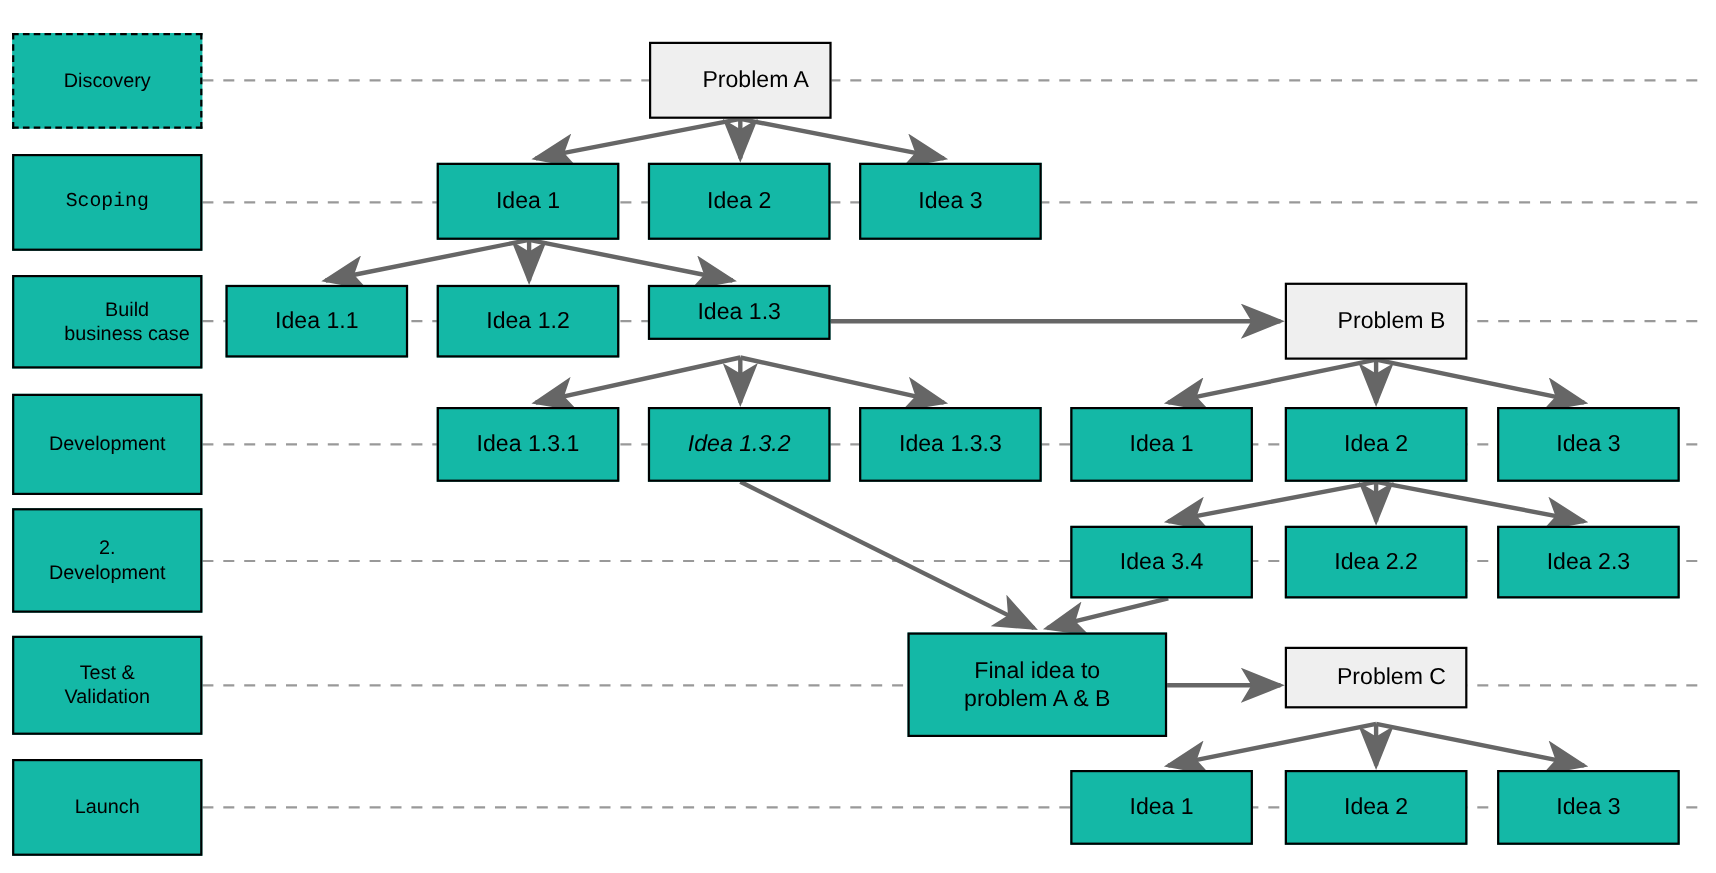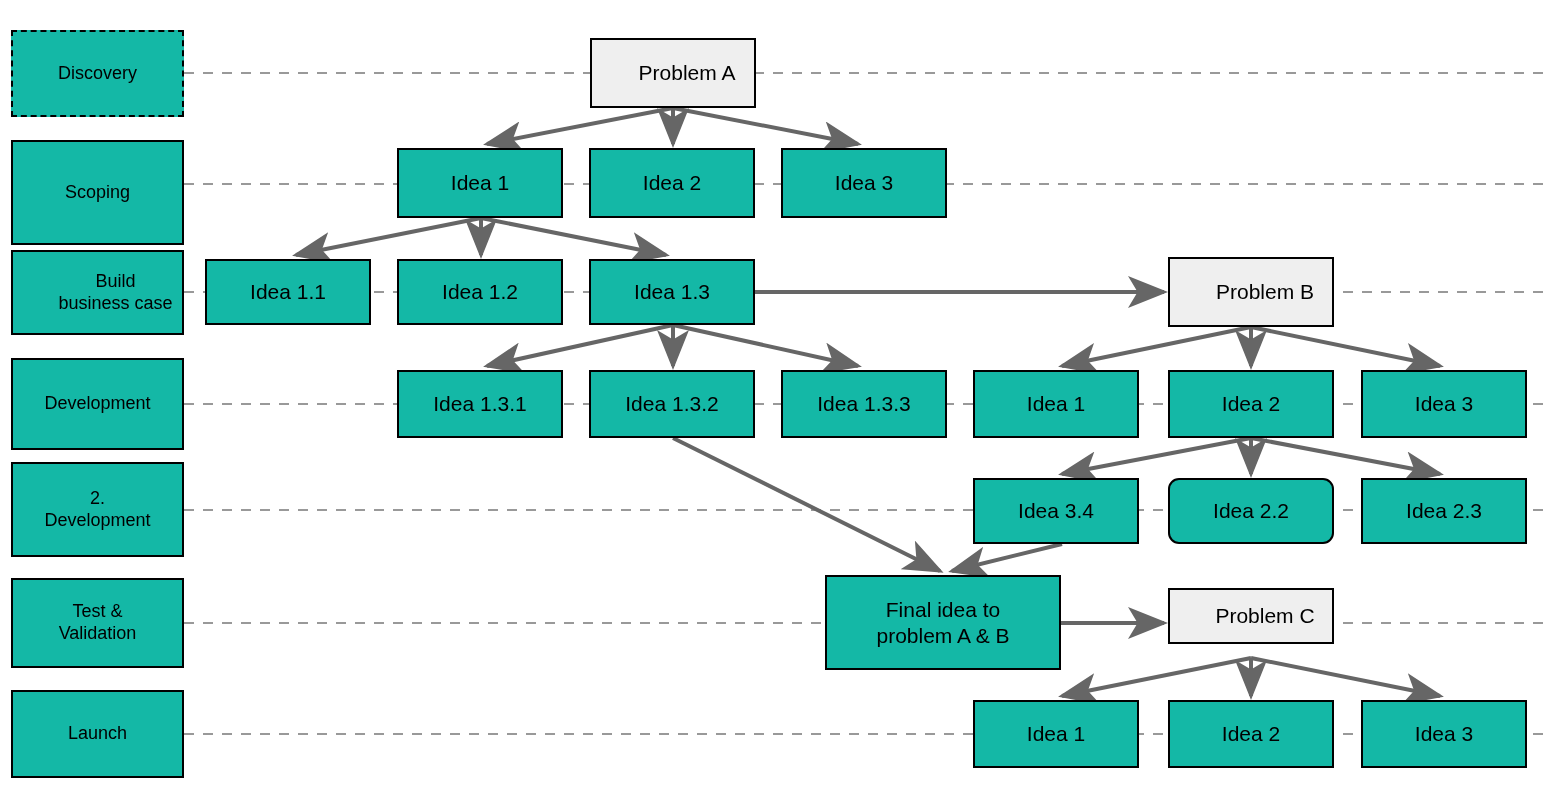--- a/index.html
+++ b/index.html
@@ -66,21 +66,21 @@
       <line x1="1061" y1="623" x2="1164" y2="623" stroke="#666666" stroke-width="4" marker-end="url(#arrowhead)"></line>
       <line x1="1251" y1="658" x2="1062" y2="696" stroke="#666666" stroke-width="4" marker-end="url(#arrowhead)"></line>
       <line x1="1251" y1="658" x2="1251" y2="696" stroke="#666666" stroke-width="4" marker-end="url(#arrowhead)"></line>
       <line x1="1251" y1="658" x2="1440" y2="696" stroke="#666666" stroke-width="4" marker-end="url(#arrowhead)"></line>
     </svg>
 
   <div id="stage-layer">
       <div class="node stage dashed" style="left: 11px; top: 30px; width: 173px; height: 87px;">
         <span class="lbl">Discovery</span>
       </div>
-      <div class="node stage" style="left: 11px; top: 140px; width: 173px; height: 105px;">
+      <div class="node stage" style="left: 11px; top: 140px; width: 173px; height: 88px; font-family: Liberation Mono, monospace;">
         <span class="lbl">Scoping</span>
       </div>
       <div class="node stage" style="left: 11px; top: 250px; width: 173px; height: 85px; padding-left: 36px;">
         <span class="lbl">Build
 business case</span>
       </div>
       <div class="node stage" style="left: 11px; top: 358px; width: 173px; height: 92px;">
         <span class="lbl">Development</span>
       </div>
       <div class="node stage" style="left: 11px; top: 462px; width: 173px; height: 95px;">
@@ -107,48 +107,48 @@
       </div>
       <div class="node" style="left: 781px; top: 148px; width: 166px; height: 70px;">
         <span class="lbl">Idea 3</span>
       </div>
       <div class="node" style="left: 205px; top: 259px; width: 166px; height: 66px;">
         <span class="lbl">Idea 1.1</span>
       </div>
       <div class="node" style="left: 397px; top: 259px; width: 166px; height: 66px;">
         <span class="lbl">Idea 1.2</span>
       </div>
-      <div class="node" style="left: 589px; top: 259px; width: 166px; height: 66px;">
+      <div class="node" style="left: 589px; top: 259px; width: 166px; height: 50px;">
         <span class="lbl">Idea 1.3</span>
       </div>
       <div class="node problem" style="left: 1168px; top: 257px; width: 166px; height: 70px;">
         <span class="lbl">Problem B</span>
       </div>
       <div class="node" style="left: 397px; top: 370px; width: 166px; height: 68px;">
         <span class="lbl">Idea 1.3.1</span>
       </div>
-      <div class="node" style="left: 589px; top: 370px; width: 166px; height: 68px;">
+      <div class="node" style="left: 589px; top: 370px; width: 166px; height: 68px; font-style: italic;">
         <span class="lbl">Idea 1.3.2</span>
       </div>
       <div class="node" style="left: 781px; top: 370px; width: 166px; height: 68px;">
         <span class="lbl">Idea 1.3.3</span>
       </div>
       <div class="node" style="left: 973px; top: 370px; width: 166px; height: 68px;">
         <span class="lbl">Idea 1</span>
       </div>
       <div class="node" style="left: 1168px; top: 370px; width: 166px; height: 68px;">
         <span class="lbl">Idea 2</span>
       </div>
       <div class="node" style="left: 1361px; top: 370px; width: 166px; height: 68px;">
         <span class="lbl">Idea 3</span>
       </div>
       <div class="node" style="left: 973px; top: 478px; width: 166px; height: 66px;">
         <span class="lbl">Idea 3.4</span>
       </div>
-      <div class="node" style="left: 1168px; top: 478px; width: 166px; height: 66px; border-radius: 11px;">
+      <div class="node" style="left: 1168px; top: 478px; width: 166px; height: 66px;">
         <span class="lbl">Idea 2.2</span>
       </div>
       <div class="node" style="left: 1361px; top: 478px; width: 166px; height: 66px;">
         <span class="lbl">Idea 2.3</span>
       </div>
       <div class="node" style="left: 825px; top: 575px; width: 236px; height: 95px;">
         <span class="lbl">Final idea to
 problem A &amp; B</span>
       </div>
       <div class="node problem" style="left: 1168px; top: 588px; width: 166px; height: 56px;">

